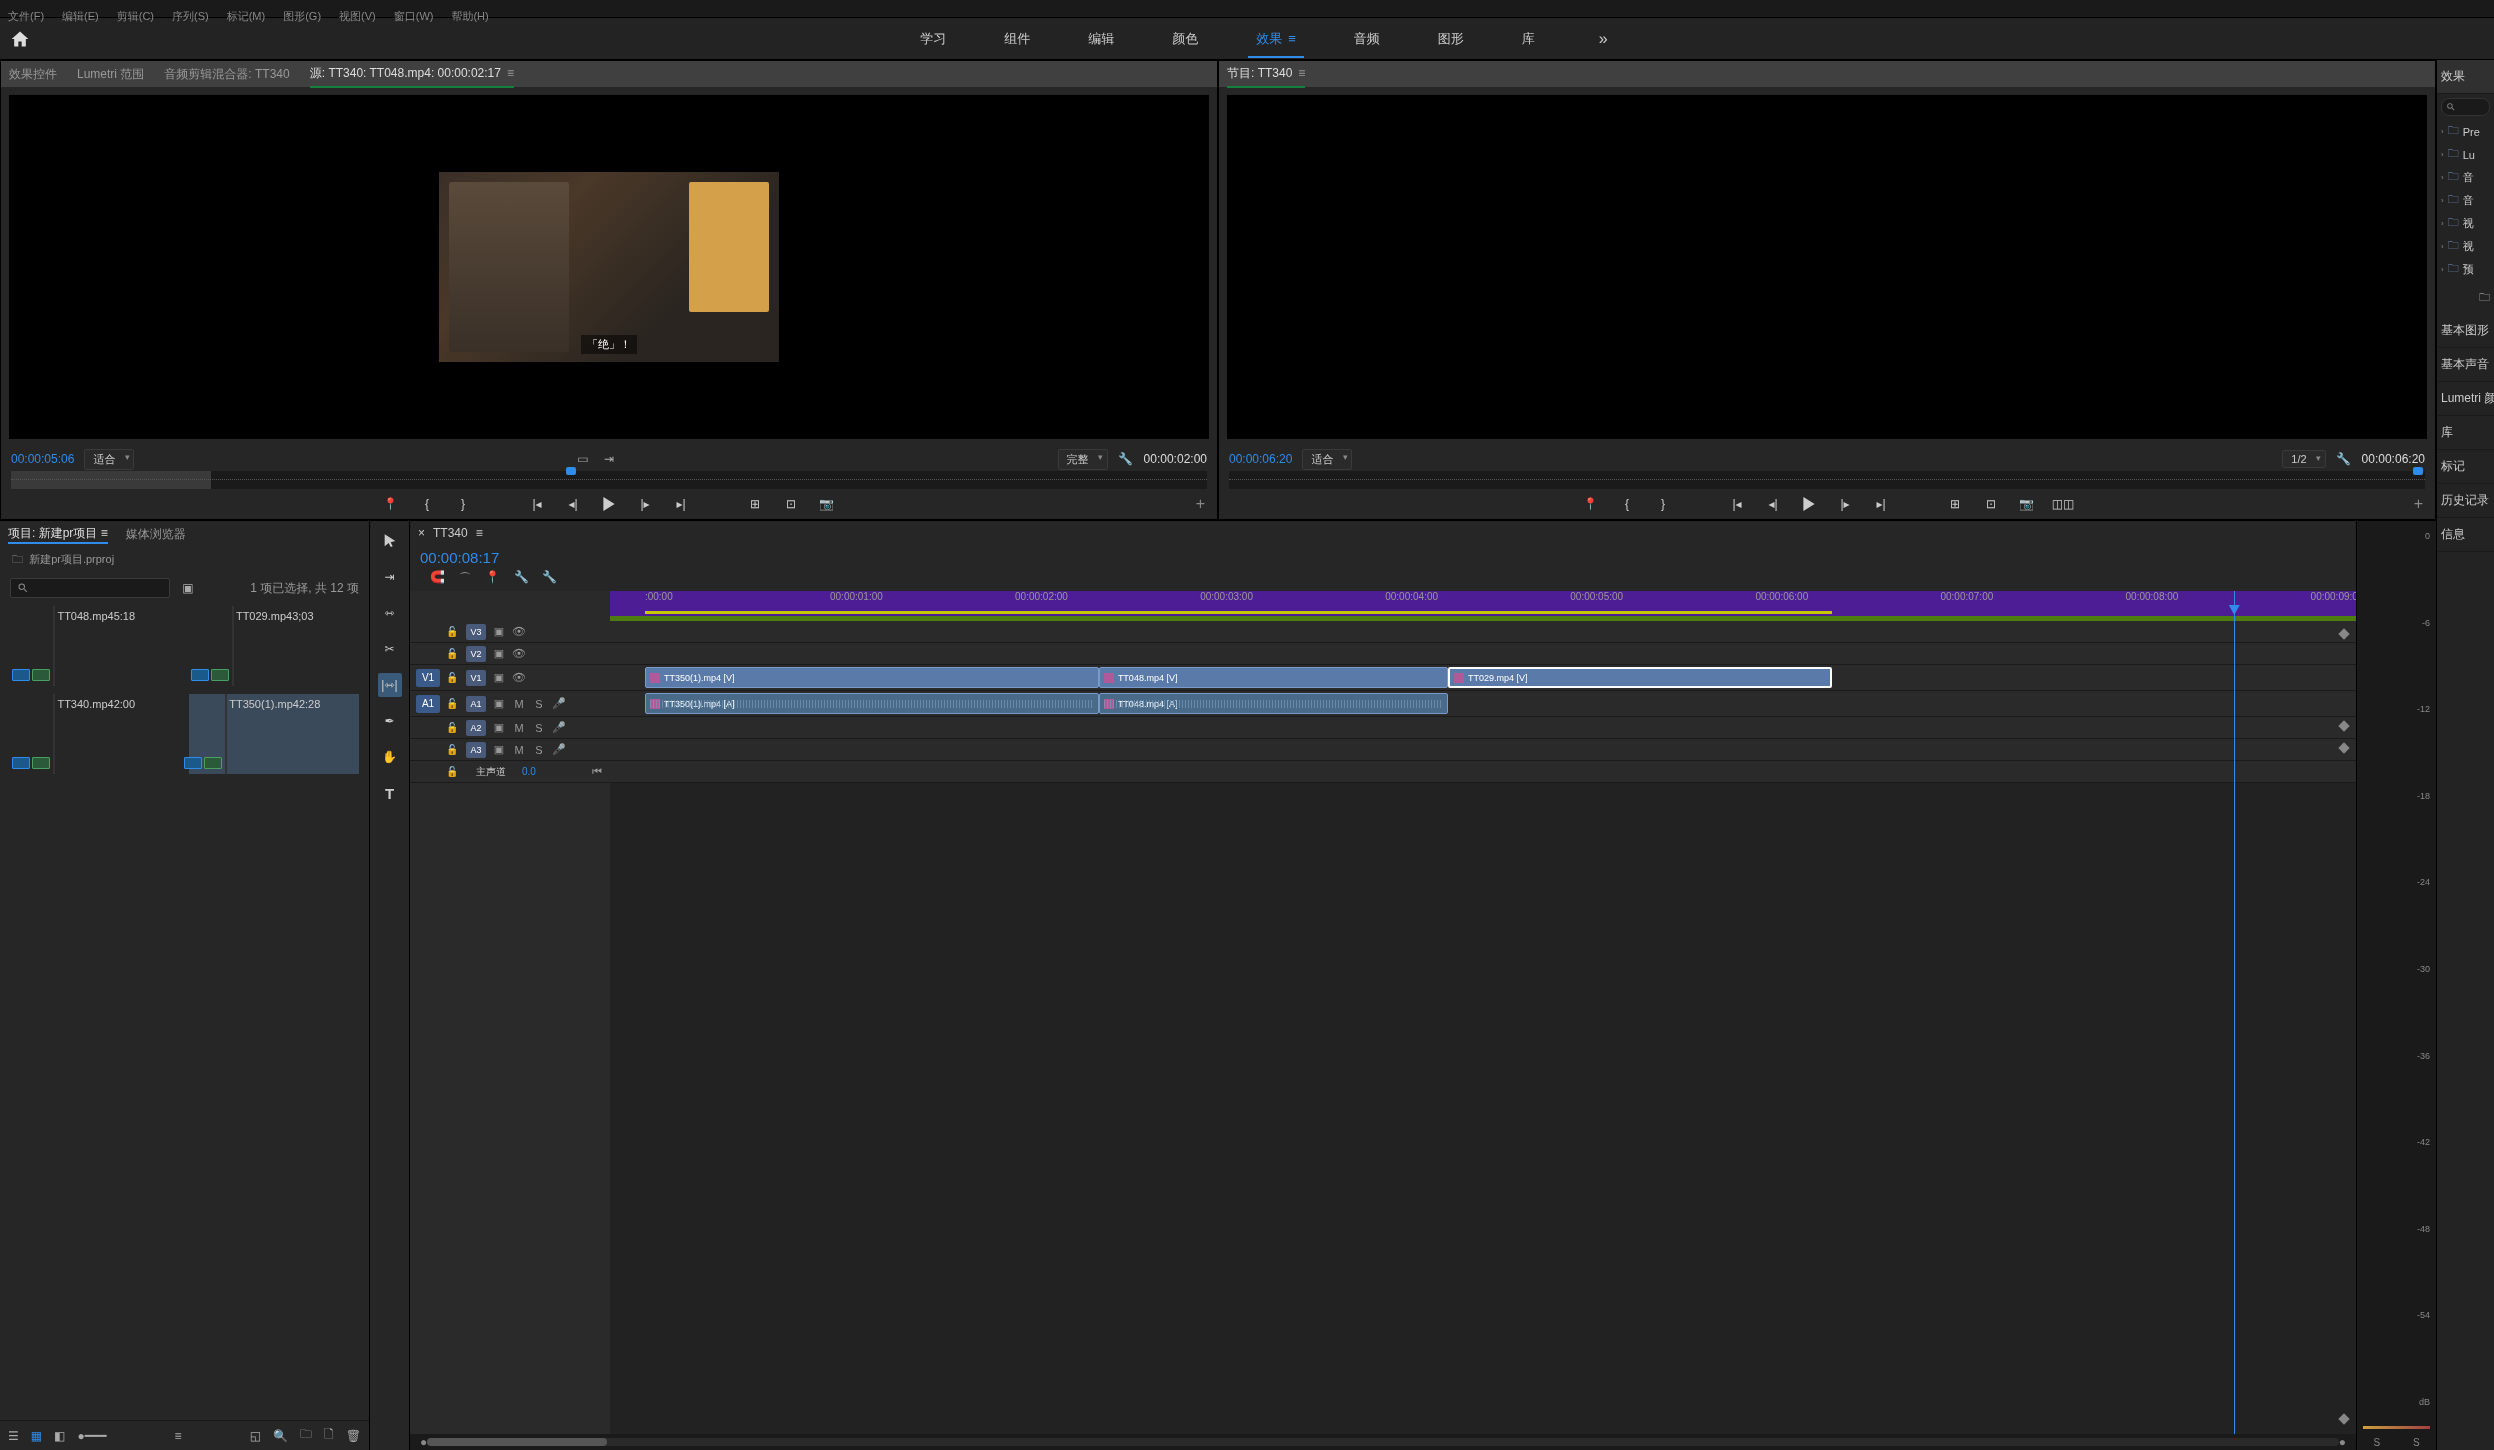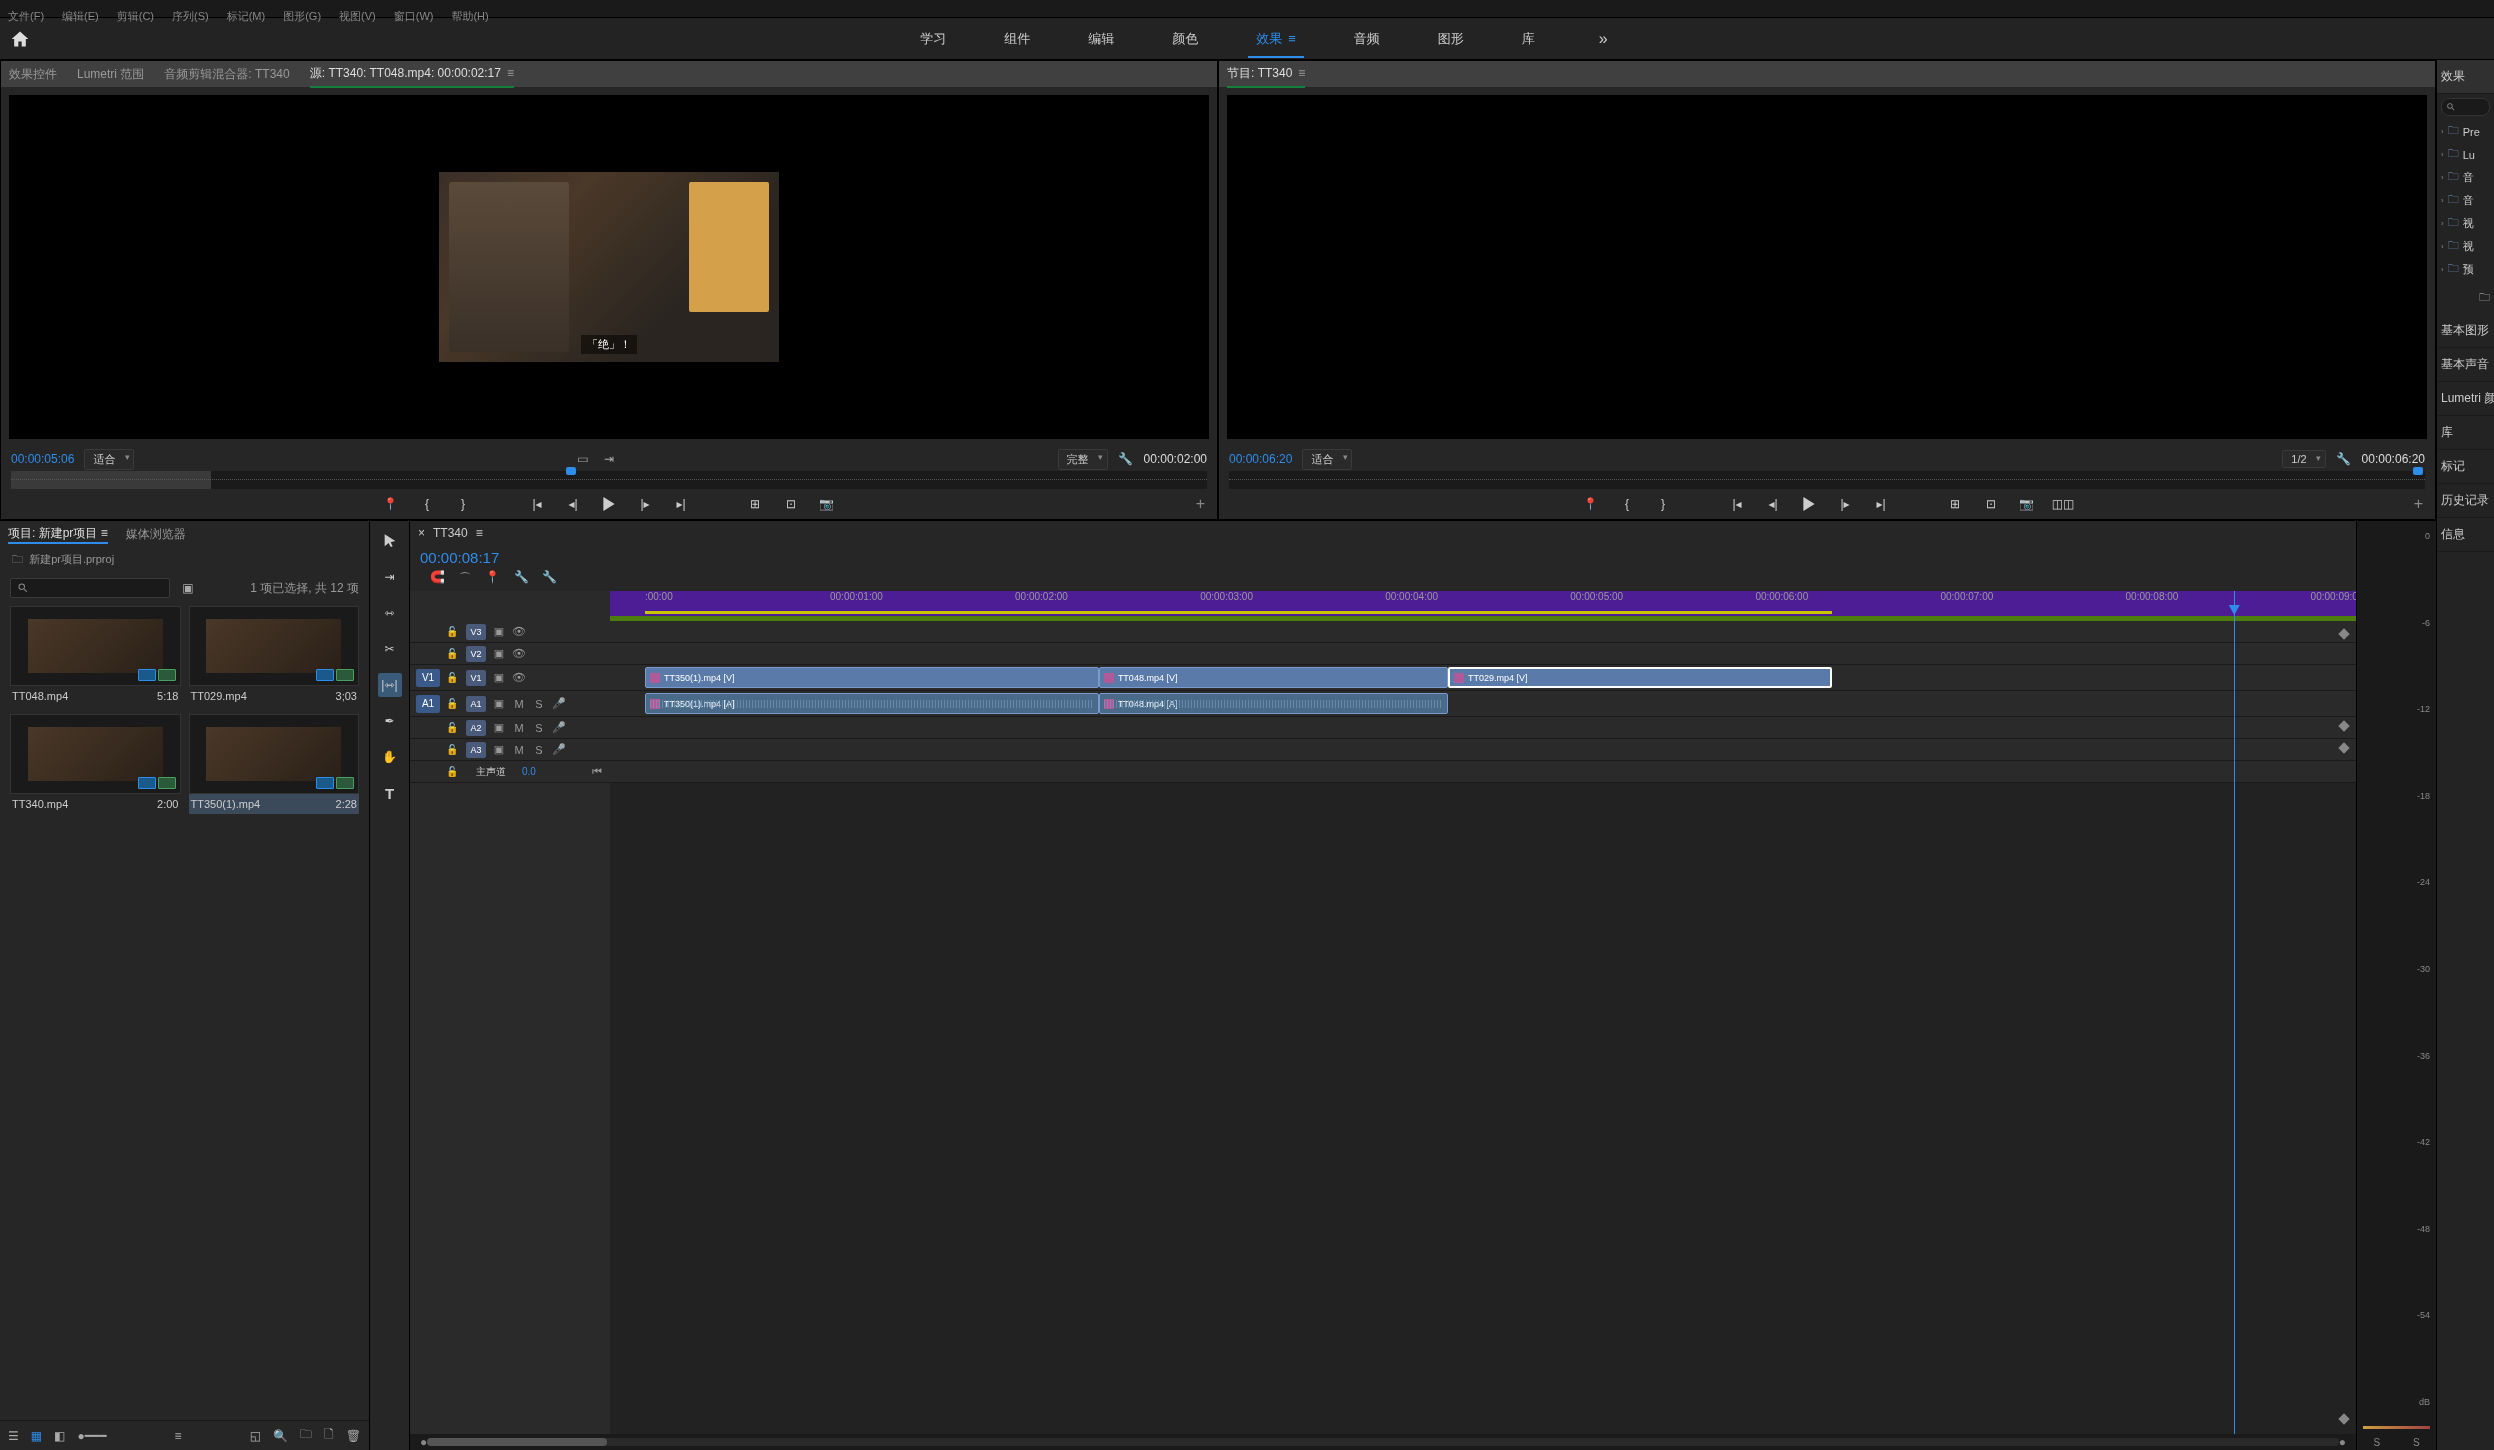--- a/index.html
+++ b/index.html
@@ -67,21 +67,21 @@
 
 .project-panel { width: 370px; background: #262626; display: flex; flex-direction: column; border-right: 1px solid #000; }
 .project-tabs { height: 26px; display: flex; align-items: center; padding: 0 8px; gap: 18px; color: #999; font-size: 12px; }
 .project-tabs .ptab.active { color: #ddd; border-bottom: 2px solid #2e8ceb; }
 .project-header { padding: 4px 12px; color: #999; font-size: 11px; }
 .project-search-row { display: flex; align-items: center; padding: 4px 10px; gap: 10px; }
 .search-box { background: #1a1a1a; border: 1px solid #3a3a3a; border-radius: 2px; padding: 2px 6px; color: #ccc; width: 160px; height: 20px; display: flex; align-items: center; }
 .search-box svg { width: 12px; height: 12px; fill: #888; }
 .proj-count { color: #999; font-size: 12px; margin-left: auto; }
 .bins-grid { flex: 1; padding: 4px 10px; display: grid; grid-template-columns: 1fr 1fr; gap: 8px; overflow: auto; align-content: start; }
-.bin-item { display: flex; flex-direction: column; cursor: pointer; justify-content: center; }
+.bin-item { display: flex; flex-direction: row; cursor: pointer; justify-content: center; }
 .bin-item.selected { background: #3a4a5a; }
 .thumb { height: 80px; background: #1a1a1a; border: 1px solid #333; position: relative; display: flex; align-items: center; justify-content: center; }
 .thumb-content { width: 80%; height: 70%; background: linear-gradient(135deg, #4a3828, #2a2018); }
 .thumb .badges { position: absolute; right: 4px; bottom: 4px; display: flex; gap: 2px; }
 .badge-v { width: 18px; height: 12px; background: #1a5a8a; border: 1px solid #2e8ceb; border-radius: 1px; }
 .badge-a { width: 18px; height: 12px; background: #2a5a3a; border: 1px solid #4aa060; border-radius: 1px; }
 .bin-label { display: flex; justify-content: space-between; padding: 4px 2px; font-size: 11px; color: #ccc; }
 .project-footer { height: 30px; background: #262626; border-top: 1px solid #1a1a1a; display: flex; align-items: center; padding: 0 8px; gap: 12px; }
 .project-footer .ficon { color: #aaa; cursor: pointer; font-size: 12px; }
 

